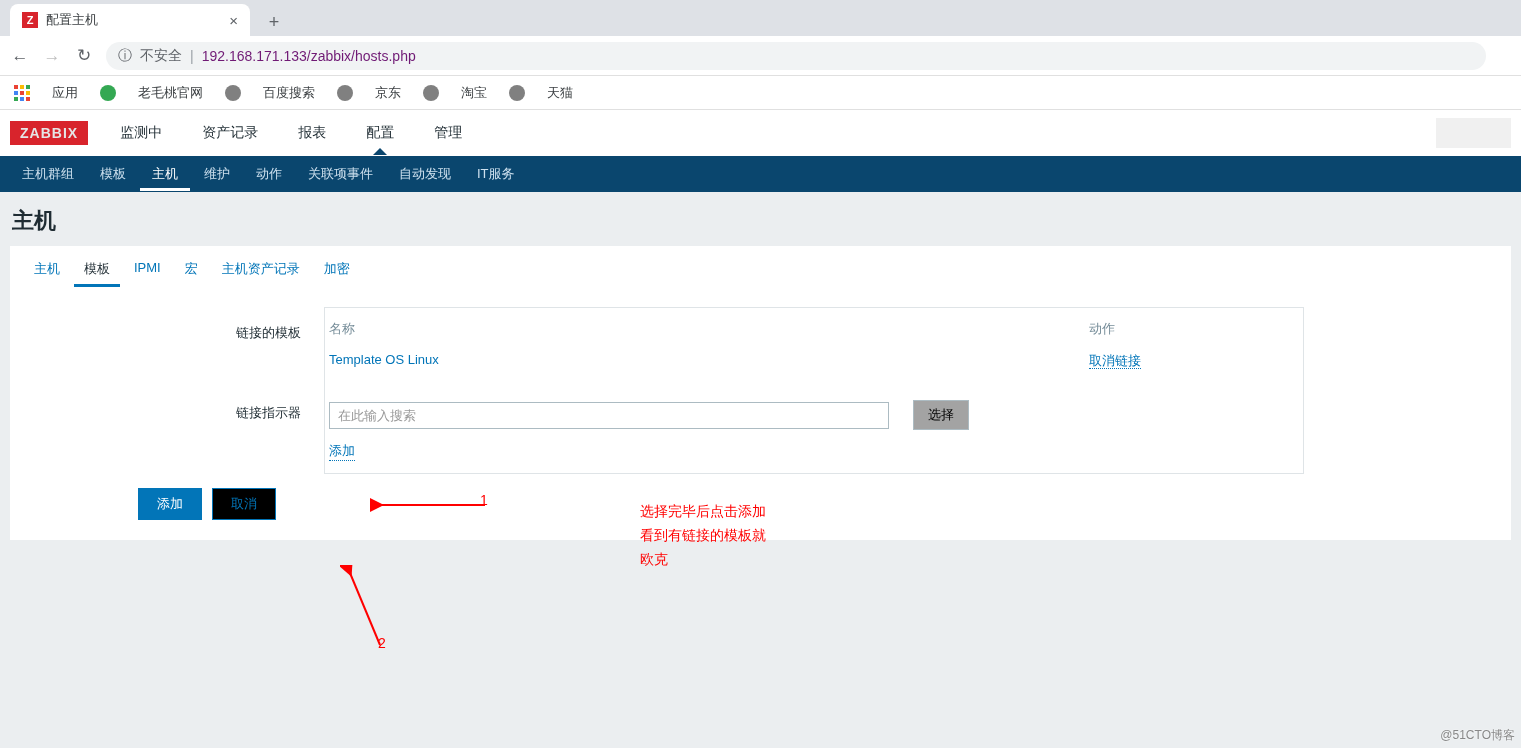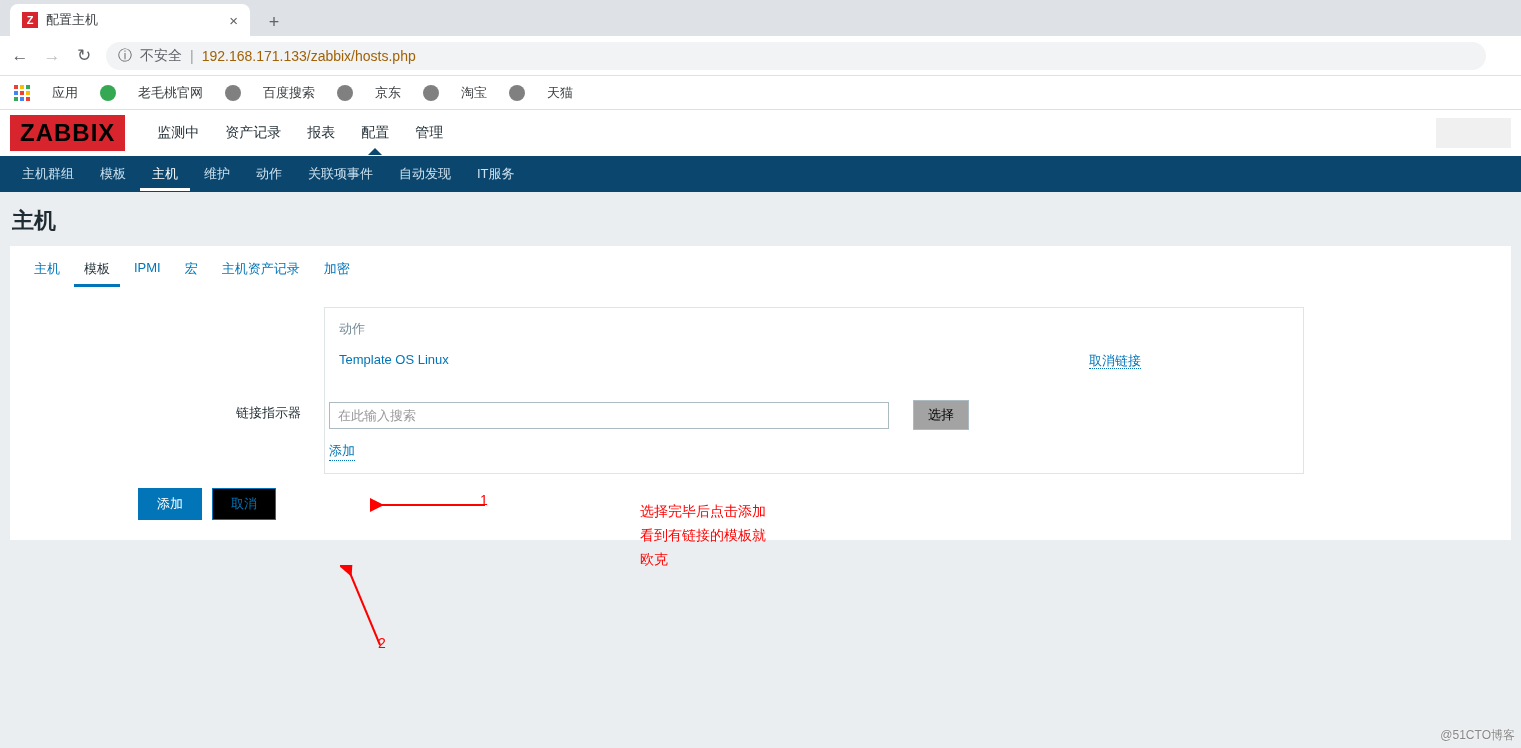--- a/index.html
+++ b/index.html
@@ -12,32 +12,32 @@
   .tab-title { flex: 1; font-size: 13px; color: #3c4043; }
   .tab-close { font-size: 15px; color: #5f6368; cursor: pointer; }
   .new-tab { width: 28px; height: 28px; display: flex; align-items: center; justify-content: center; font-size: 18px; color: #5f6368; margin-left: 10px; cursor: pointer; }
 
   .address-row { background: #fff; height: 40px; display: flex; align-items: center; padding: 0 10px; gap: 12px; border-bottom: 1px solid #e0e0e0; }
   .nav-icon { width: 20px; height: 20px; display: flex; align-items: center; justify-content: center; color: #5f6368; font-size: 17px; }
   .nav-icon.disabled { color: #bfbfbf; }
   .address-bar { flex: 1; max-width: 1380px; height: 28px; background: #f1f3f4; border-radius: 14px; display: flex; align-items: center; padding: 0 12px; gap: 8px; font-size: 14px; color: #5f6368; }
   .addr-info { font-size: 14px; }
   .addr-sep { color: #9aa0a6; }
-  .addr-url { color: #a16207; }
+  .addr-url { color: #701a75; }
 
   .bookmarks-row { background: #fff; height: 34px; display: flex; align-items: center; padding: 0 14px; gap: 22px; border-bottom: 1px solid #e0e0e0; font-size: 13px; }
   .bk { display: flex; align-items: center; gap: 22px; color: #3c4043; cursor: pointer; }
   .bk-icon { width: 16px; height: 16px; border-radius: 50%; display: inline-block; }
   .apps-icon { width:16px; height:16px; display:grid; grid-template-columns:repeat(3,4px); grid-template-rows:repeat(3,4px); gap:2px; }
   .apps-icon span{ width:4px; height:4px; }
 
   
   .zbx-header { background: #fff; height: 46px; display: flex; align-items: center; padding: 0 10px; gap: 20px; }
-  .zbx-logo { background: #d8242c; color: #000000; font-weight: bold; letter-spacing: 1px; padding: 4px 10px; font-size: 24px; font-family: Arial; }
-  .top-nav { display: flex; gap: 2px; }
+  .zbx-logo { background: #d8242c; color: #e5e5e5; font-weight: bold; letter-spacing: 1px; padding: 4px 10px; font-size: 14px; font-family: Arial; }
+  .top-nav { display: flex; gap: 16px; }
   .top-nav-item { padding: 12px 12px; color: #1f2c33; cursor: pointer; font-size: 14px; position: relative; }
   .top-nav-item.active::after { content: ""; position: absolute; bottom: -1px; left: 50%; transform: translateX(-50%); border: 7px solid transparent; border-bottom-color: #0a466e; }
   .header-right { margin-left: auto; width: 75px; height: 30px; background: #f0f0f0; }
 
   .sub-nav { background: #0a466e; height: 36px; display: flex; align-items: center; padding: 0 10px; gap: 2px; }
   .sub-nav-item { padding: 8px 12px; color: #cde0ee; cursor: pointer; font-size: 13px; }
   .sub-nav-item.active { color: #fff; border-bottom: 3px solid #fff; padding-bottom: 5px; }
 
   .page-title { font-size: 22px; padding: 14px 12px 10px; color: #1f2c33; }
 
@@ -175,23 +175,25 @@
     <div class="hz-tab active">模板</div>
     <div class="hz-tab">IPMI</div>
     <div class="hz-tab">宏</div>
     <div class="hz-tab">主机资产记录</div>
     <div class="hz-tab">加密</div>
   </div>
 
   <div style="margin-left:100px;">
     <div class="form-section">
       <div class="form-row">
+        <div class="form-label">链接的模板</div>
         <div class="form-body">
           <div class="linked-table">
             <div class="linked-head">
+              <div class="col-name">名称</div>
               <div class="col-action">动作</div>
             </div>
             <div class="linked-row">
               <div class="col-name"><span class="link-blue">Template OS Linux</span></div>
               <div class="col-action"><span class="link-blue link-underlined">取消链接</span></div>
             </div>
           </div>
         </div>
       </div>
 

